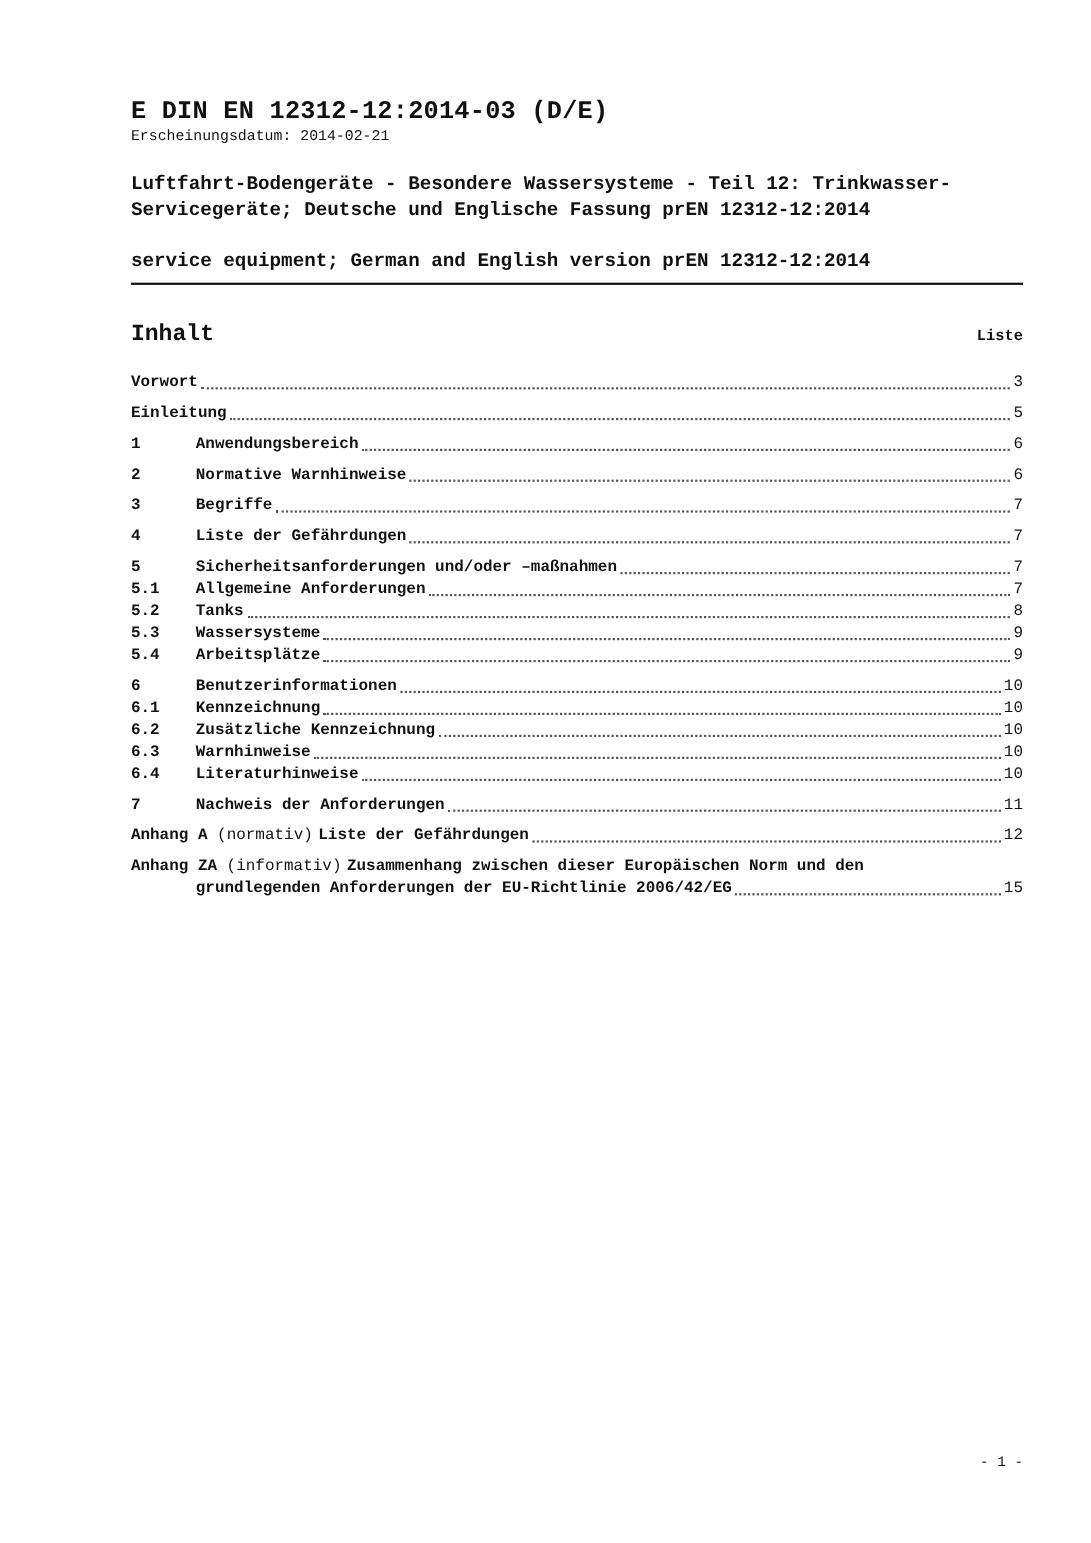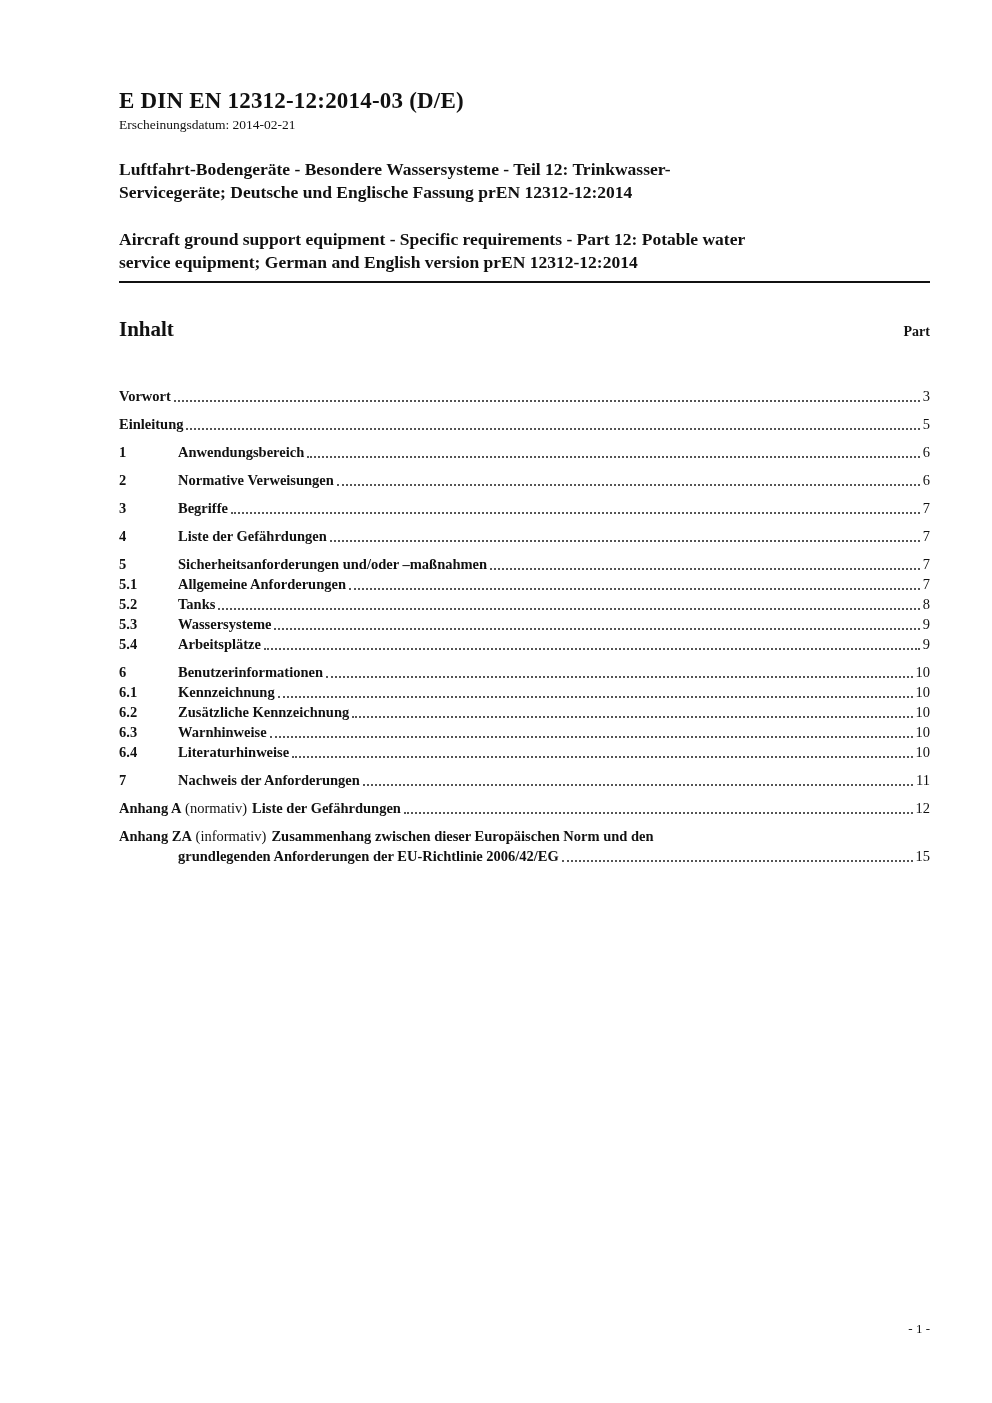--- a/index.html
+++ b/index.html
@@ -2,21 +2,21 @@
 <html><head>
 <meta charset="utf-8">
 <style>
   html, body { margin: 0; padding: 0; background: #e8e8e8; }
   .page {
     position: relative;
     width: 992px;
     height: 1403px;
     margin: 0 auto;
     background: #ffffff;
-    font-family: Liberation Serif, serif;
+    font-family: Liberation Mono, monospace;
     color: #111;
     overflow: hidden;
   }
   .content {
     position: absolute;
     left: 119px;
     right: 62px;
     top: 0;
   }
   .doc-number {
@@ -48,21 +48,21 @@
     justify-content: space-between;
   }
   .toc-heading {
     font-size: 21px;
     font-weight: bold;
   }
   .seite-label {
     font-size: 14px;
     font-weight: bold;
   }
-  .toc-entries { margin-top: 44px; }
+  .toc-entries { margin-top: 22px; }
   .toc-row {
     font-size: 14.5px;
     line-height: 20px;
   }
   .toc-row.gap { margin-top: 8px; }
   .toc-line {
     display: flex;
     align-items: baseline;
   }
   .toc-line.indent { margin-left: 59px; }
@@ -104,29 +104,28 @@
 
     <div class="doc-number">E DIN EN 12312-12:2014-03 (D/E)</div>
     <div class="release-date">Erscheinungsdatum: 2014-02-21</div>
 
     <div class="doc-title de">
       <div>Luftfahrt-Bodengeräte - Besondere Wassersysteme - Teil 12: Trinkwasser-</div>
       <div>Servicegeräte; Deutsche und Englische Fassung prEN 12312-12:2014</div>
     </div>
 
     <div class="doc-title en">
-      <div>Aircraft ground support equipment - Specific requirements - Part 12: Potable water</div>
       <div>service equipment; German and English version prEN 12312-12:2014</div>
     </div>
 
     <div class="rule"></div>
 
     <div class="toc-heading-row">
       <div class="toc-heading">Inhalt</div>
-      <div class="seite-label">Part</div>
+      <div class="seite-label">Liste</div>
     </div>
 
     <div class="toc-entries" id="toc-entries">
         <div class="toc-row gap">
           <div class="toc-line">
             <span class="toc-label toc-bold">Vorwort</span>
             <span class="toc-leader"></span>
             <span class="toc-page">3</span>
           </div>
         </div>
@@ -141,21 +140,21 @@
           <div class="toc-line">
             <span class="toc-num">1</span>
             <span class="toc-label toc-bold">Anwendungsbereich</span>
             <span class="toc-leader"></span>
             <span class="toc-page">6</span>
           </div>
         </div>
         <div class="toc-row gap">
           <div class="toc-line">
             <span class="toc-num">2</span>
-            <span class="toc-label toc-bold">Normative Verweisungen</span>
+            <span class="toc-label toc-bold">Normative Warnhinweise</span>
             <span class="toc-leader"></span>
             <span class="toc-page">6</span>
           </div>
         </div>
         <div class="toc-row gap">
           <div class="toc-line">
             <span class="toc-num">3</span>
             <span class="toc-label toc-bold">Begriffe</span>
             <span class="toc-leader"></span>
             <span class="toc-page">7</span>

